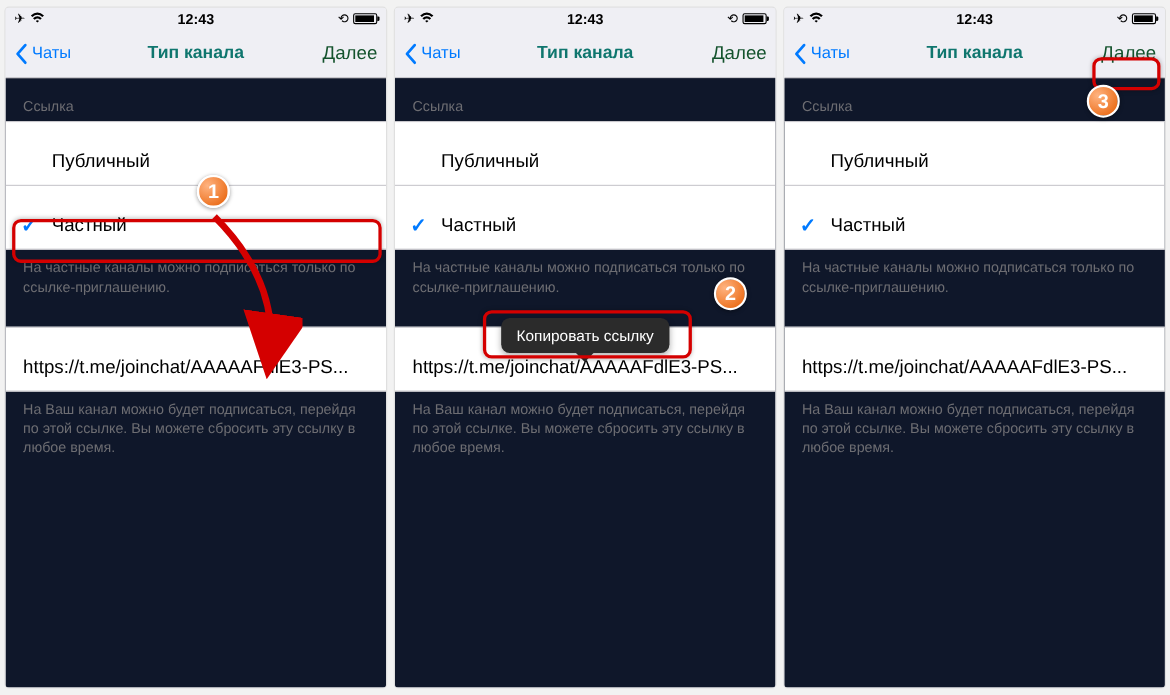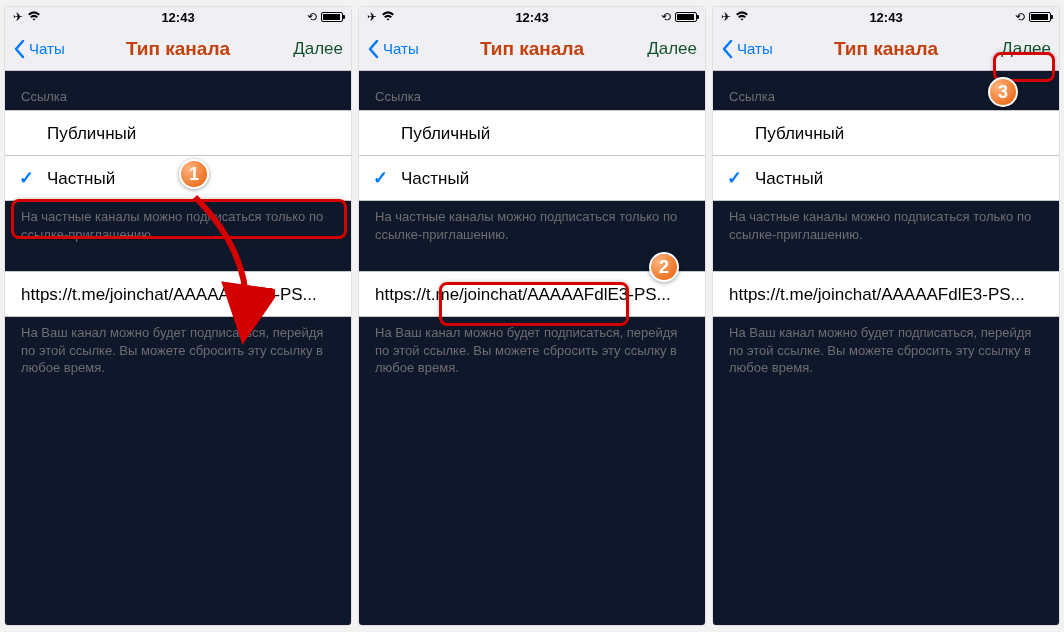--- a/index.html
+++ b/index.html
@@ -62,23 +62,23 @@
       align-items: center;
       color: #007aff;
       font-size: 15px;
       cursor: pointer;
     }
     .nav-back svg { width: 12px; height: 20px; margin-right: 4px; }
     .nav-title {
       position: absolute;
       left: 50%;
       transform: translateX(-50%);
-      font-size: 19px;
+      font-size: 16px;
       font-weight: 600;
-      color: #c2410c;
+      color: #0f766e;
     }
     .nav-next {
       color: #14532d;
       font-size: 17px;
       cursor: pointer;
       text-align: right;
     }
     .content {
       flex: 1;
       background: #0f172a;
@@ -90,22 +90,22 @@
       color: #6d6d72;
       text-transform: none;
     }
     .cell-group {
       background: #fff;
       border-top: 0.5px solid #c8c7cc;
       border-bottom: 0.5px solid #c8c7cc;
     }
     .cell {
       display: flex;
-      align-items: flex-end;
-      padding: 13px 16px 11px 42px;
+      align-items: center;
+      padding: 26px 16px 11px 42px;
       position: relative;
       min-height: 44px;
       cursor: pointer;
     }
     .cell + .cell { border-top: 0.5px solid #c8c7cc; }
     .cell.link-cell {
       padding-left: 16px;
       cursor: default;
     }
     .cell-text {
@@ -311,20 +311,23 @@
       <div class="cell">
         <span class="cell-text">Публичный</span>
       </div>
       <div class="cell">
         <span class="checkmark">✓</span>
         <span class="cell-text">Частный</span>
       </div>
     </div>
     <div class="section-footer">На частные каналы можно подписаться только по ссылке-приглашению.</div>
 
+    <div class="context-menu" style="top:218px;">
+      <span>Копировать ссылку</span>
+    </div>
 
     <div class="cell-group" style="margin-top:18px">
       <div class="cell link-cell">
         <span class="cell-text">https://t.me/joinchat/AAAAAFdlE3-PS...</span>
       </div>
     </div>
     <div class="section-footer">На Ваш канал можно будет подписаться, перейдя по этой ссылке. Вы можете сбросить эту ссылку в любое время.</div>
   </div>
 
   <div class="ann-box" style="left:80px; top:275px; width:190px; height:44px;"></div>

